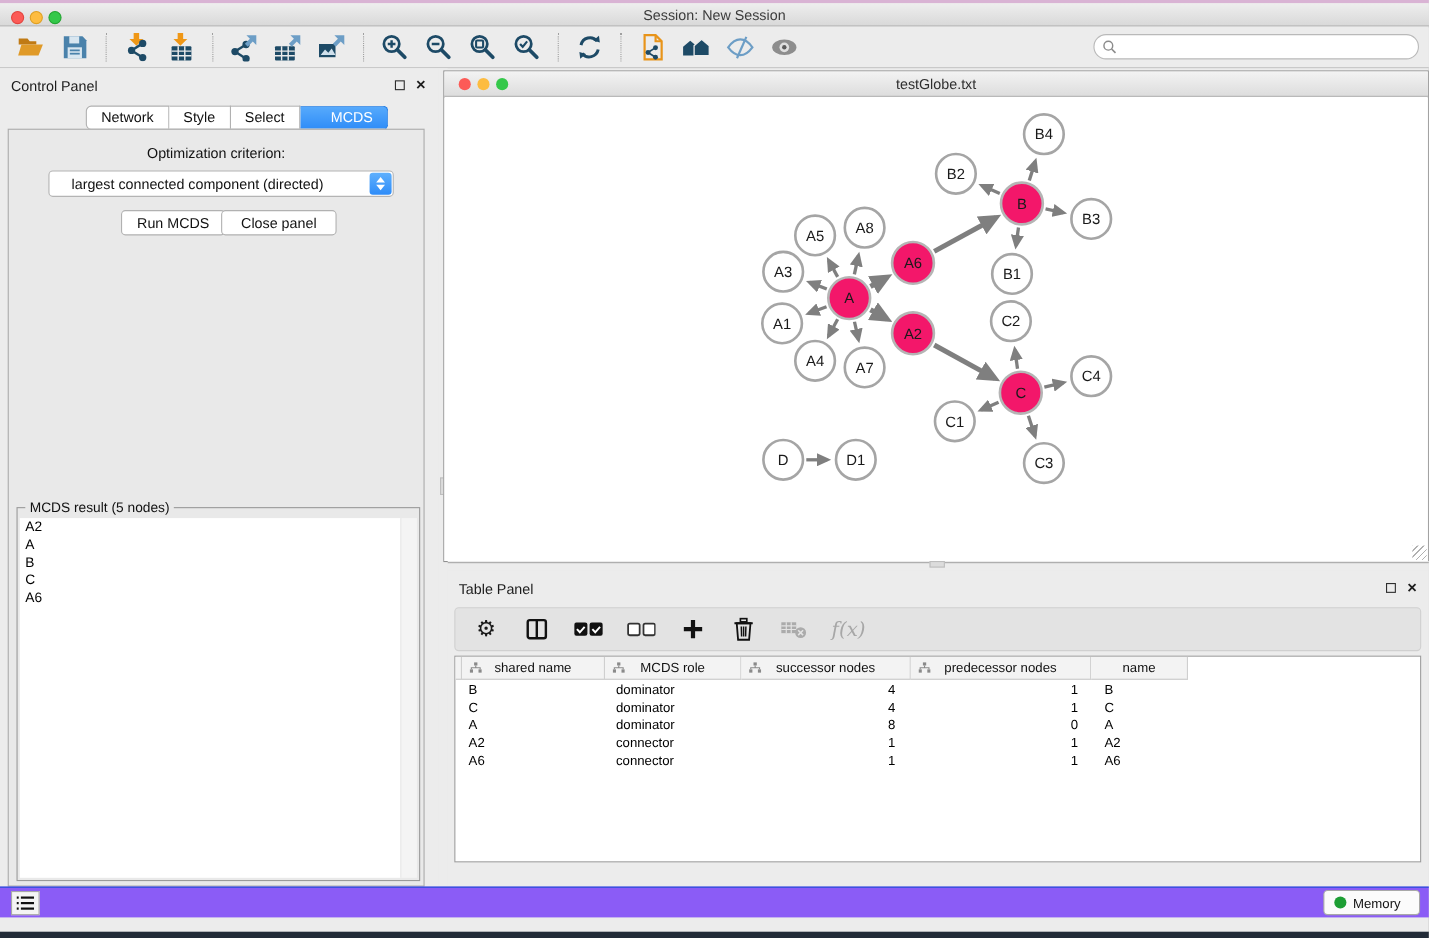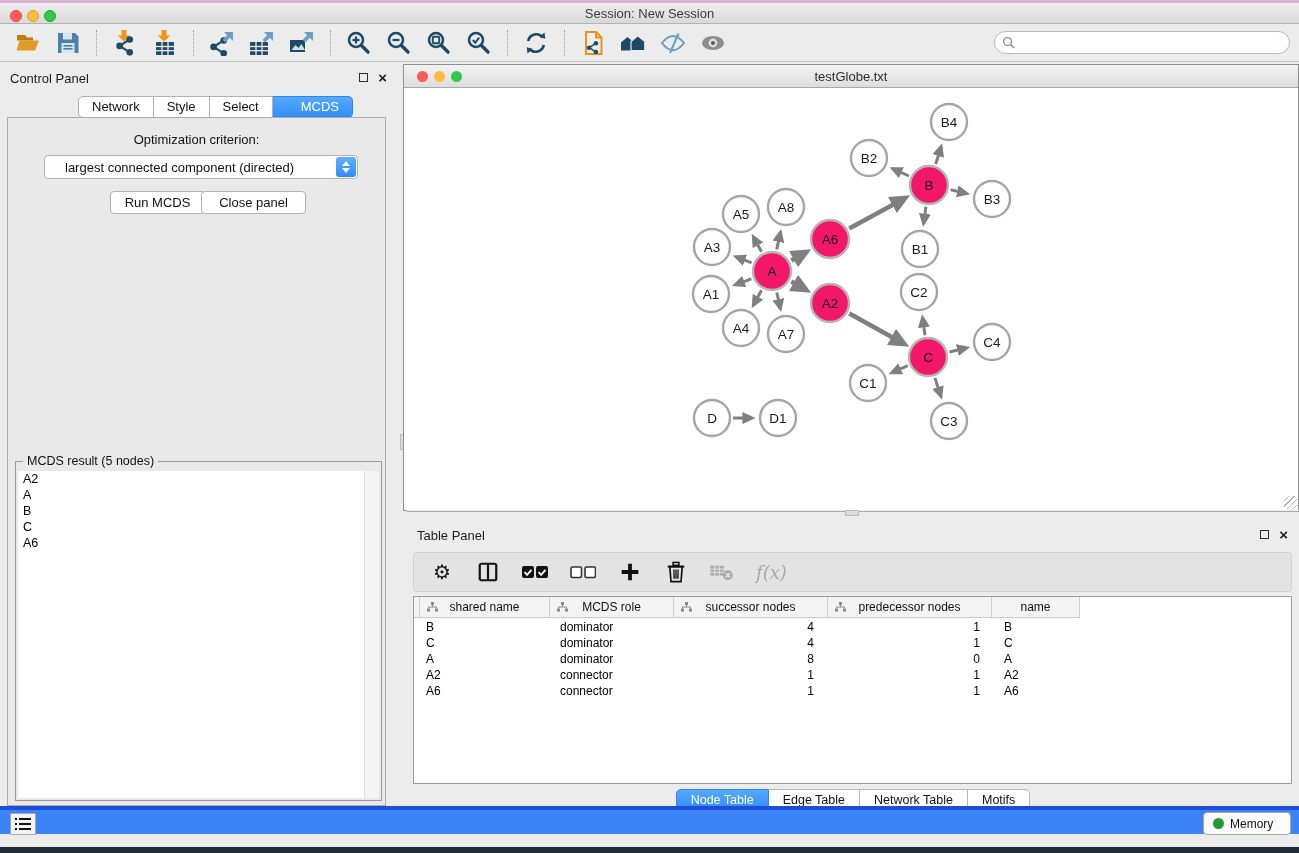--- a/index.html
+++ b/index.html
@@ -108,22 +108,22 @@
   .td.num { text-align:right; }
 
   .tp-tabs { position:absolute; left:0; right:0; top:270px; display:flex; justify-content:center; height:22px; }
   .tp-tab { background:#fff; border:1px solid #b6b6b6; border-left:none; font-size:12.5px; color:#111;
     padding:3px 14px 0; }
   .tp-tab:first-child { border-left:1px solid #b6b6b6; border-radius:5px 0 0 5px; }
   .tp-tab:last-child { border-radius:0 5px 5px 0; }
   .tp-tab.active { background:linear-gradient(#56a9fc,#2f8df8); border-color:#2f84e6; color:#fff; }
 
   
-  .status-bar { position:absolute; left:0; top:806px; width:1299px; height:28px; background:#3b82f6;
-    border-top:4px solid #1d4ed8; }
+  .status-bar { position:absolute; left:0; top:806px; width:1299px; height:28px; background:#8b5cf6;
+    border-top:1px solid #1d4ed8; }
   .list-btn { position:absolute; left:10px; top:3px; width:26px; height:22px; background:#f4f4f4;
     border:1px solid #a8a8a8; display:flex; align-items:center; justify-content:center; }
   .memory-btn { position:absolute; right:8px; top:2px; width:88px; height:23px; background:#fbfbfb;
     border:1px solid #a8a8a8; border-radius:4px; display:flex; align-items:center; gap:6px; padding-left:9px; }
   .memory-dot { width:11px; height:11px; border-radius:50%; background:#1d9e34; }
   .memory-btn span { font-size:12px; color:#111; }
   .desktop-bottom { position:absolute; left:0; top:847px; width:1299px; height:6px; background:#222b38; }
 </style>
 </head>
 <body>
@@ -607,26 +607,20 @@
           <div class="td" style="width: 88px; padding: 0px 0px 0px 12px;">A2</div>
         </div>
         <div class="trow" style="top: 86px;">
           <div class="td" style="width: 136px; padding: 0px 0px 0px 12px;">A6</div>
           <div class="td" style="width: 124px; padding: 0px 0px 0px 10px;">connector</div>
           <div class="td num" style="width: 154px; padding: 0px 14px 0px 0px;">1</div>
           <div class="td num" style="width: 164px; padding: 0px 12px 0px 0px;">1</div>
           <div class="td" style="width: 88px; padding: 0px 0px 0px 12px;">A6</div>
         </div>
       </div>
-    <div class="tp-tabs" id="tp-tabs">
-        <div class="tp-tab active">Node Table</div>
-        <div class="tp-tab">Edge Table</div>
-        <div class="tp-tab">Network Table</div>
-        <div class="tp-tab">Motifs</div>
-      </div>
   </div>
 
   <div class="status-bar">
     <div class="list-btn">
       <svg width="16" height="14" viewBox="0 0 16 14">
         <rect x="0" y="1" width="2" height="2" fill="#111"></rect>
           <rect x="0" y="6" width="2" height="2" fill="#111"></rect>
           <rect x="0" y="11" width="2" height="2" fill="#111"></rect>
         <rect x="4" y="1" width="12" height="2" fill="#111"></rect>
           <rect x="4" y="6" width="12" height="2" fill="#111"></rect>

